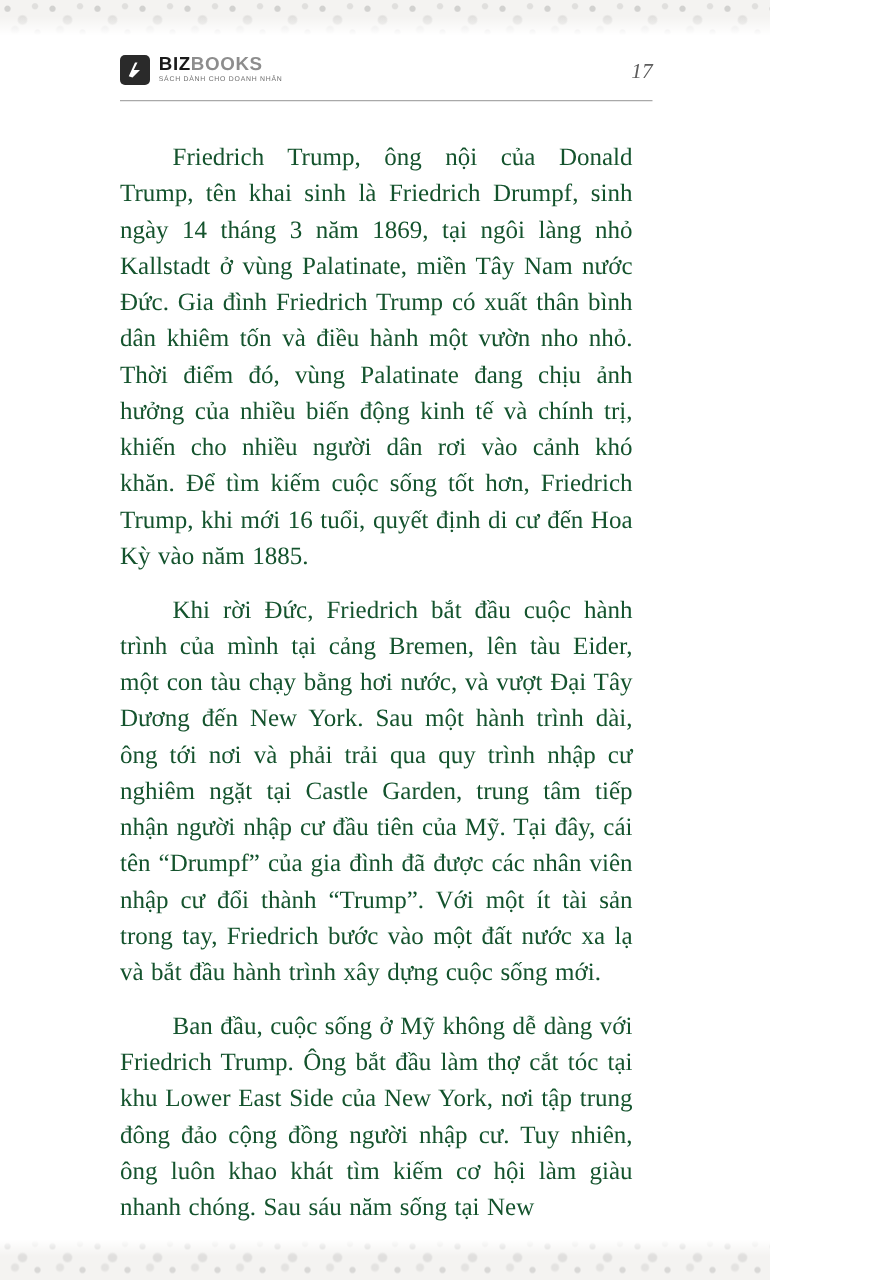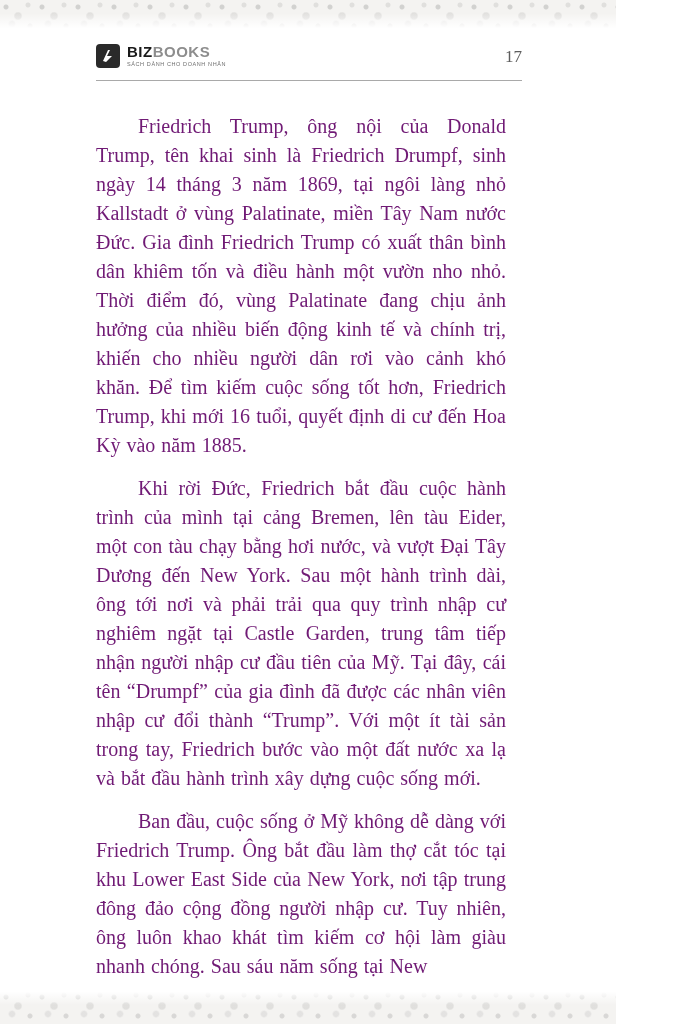--- a/index.html
+++ b/index.html
@@ -50,39 +50,39 @@
     font-family:"Liberation Sans", sans-serif;
     font-weight:bold;font-size:15px;letter-spacing:.5px;color:#1a1a1a;
   }
   .brand-name .secondary{color:#8d8d8d;font-weight:bold;}
   .brand-sub{
     font-family:"Liberation Sans", sans-serif;
     font-size:5.5px;letter-spacing:.6px;color:#6f6f6f;margin-top:3px;
     text-transform:uppercase;
   }
   .page-number{
-    font-size:17px;color:#5d5d5d;margin-top:3px;
+    font-size:17px;color:#5d5d5d;margin-top:3px;font-style:italic;
   }
   .header-rule{
     position:absolute;top:80px;left:96px;right:94px;height:1px;
     background:#a9a9a9;
   }
 
   .content{
     position:absolute;top:112px;left:96px;right:94px;bottom:30px;
     overflow:hidden;
   }
   .section-title{
     font-size:22px;font-weight:bold;font-style:italic;
     margin:0 0 24px 0;color:#141414;
   }
   .body-para{
     font-size:20px;line-height:29px;
     text-align:justify;text-indent:42px;
-    margin:0 16px 14px 0;color:#701a75;
+    margin:0 16px 14px 0;color:#14532d;
     word-spacing:1px;
   }
 </style>
 </head>
 <body>
 
 <div class="page">
 
   <div class="pattern-strip top"></div>
 

